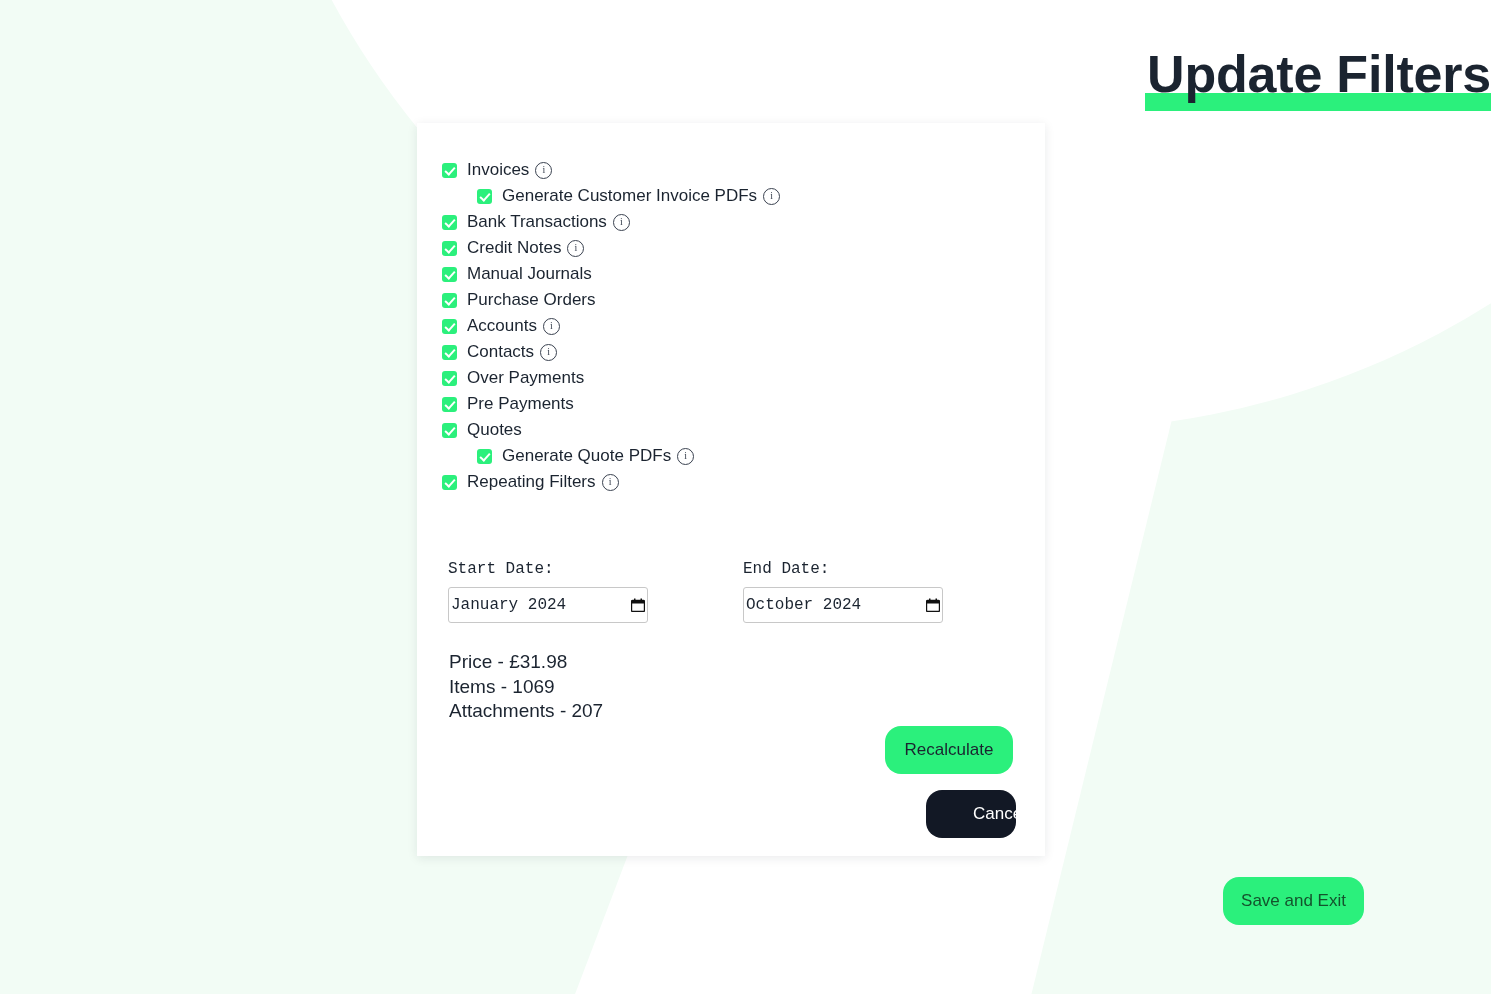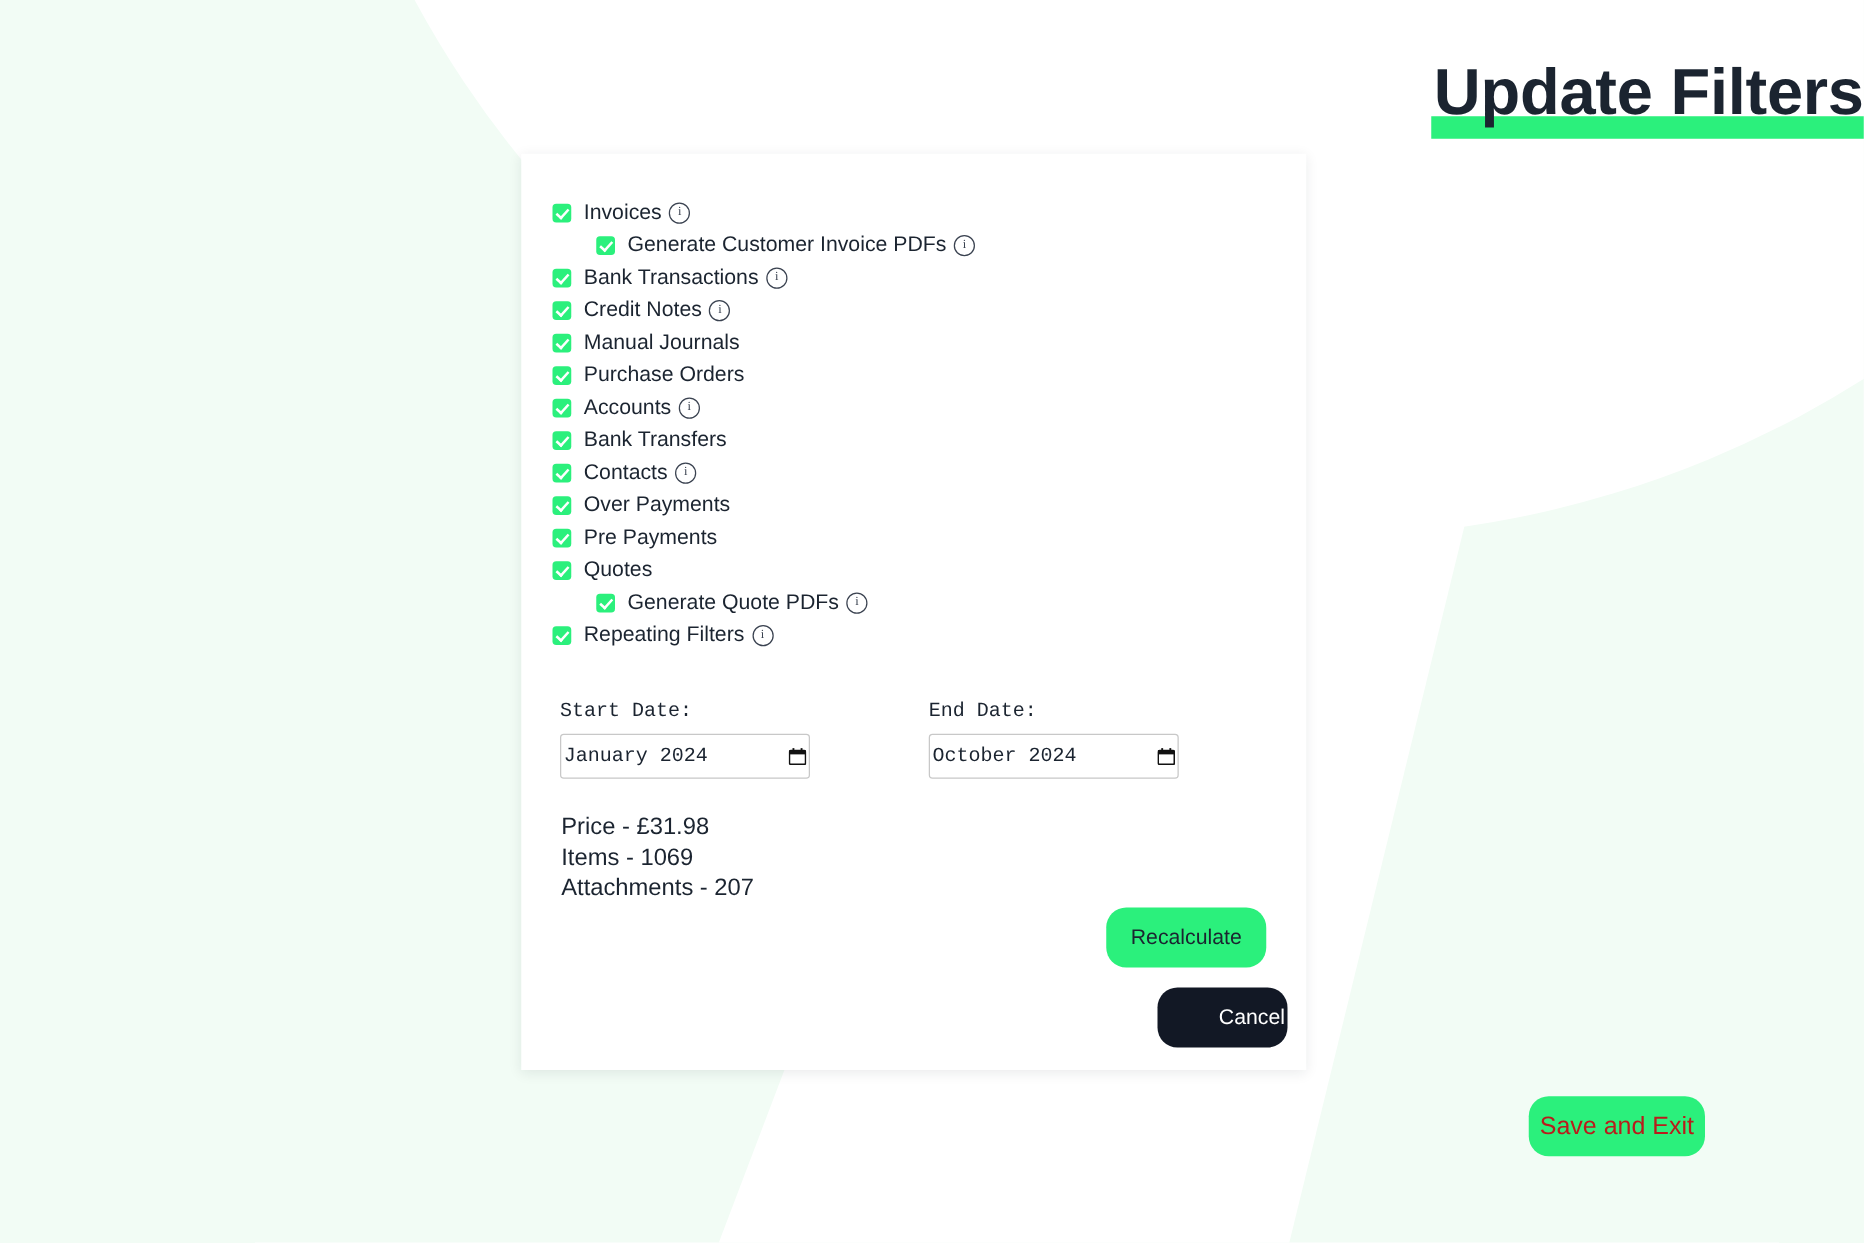--- a/index.html
+++ b/index.html
@@ -217,36 +217,36 @@
     width: 128px;
     height: 48px;
     background: #2bf07c;
     color: #1b2430;
     font-size: 17px;
   }
   #cancel-button {
     position: absolute;
     left: 509px;
     top: 667px;
-    width: 104px;
+    width: 90px;
     height: 48px;
     background: #121825;
     color: #ffffff;
     font-size: 17px;
     padding-left: 47px;
   }
   #save-exit-button {
     position: absolute;
     left: 1223px;
     top: 877px;
     width: 141px;
     height: 48px;
     background: #2bf07c;
-    color: #b91c1c;
-    font-size: 20px;
+    color: #14532d;
+    font-size: 17px;
     z-index: 5;
   }
 </style>
 </head>
 <body>
 
 <div id="bg-layer">
   <div class="bg-circle"></div>
   <div class="bg-wedge"></div>
 </div>
@@ -286,24 +286,20 @@
         <span class="filter-label">Manual Journals</span>
       </div>
       <div class="filter-row">
         <span class="cb"></span>
         <span class="filter-label">Purchase Orders</span>
       </div>
       <div class="filter-row">
         <span class="cb"></span>
         <span class="filter-label">Accounts</span>
         <span class="info-icon"></span>
-      </div>
-      <div class="filter-row">
-        <span class="cb"></span>
-        <span class="filter-label">Bank Transfers</span>
       </div>
       <div class="filter-row">
         <span class="cb"></span>
         <span class="filter-label">Contacts</span>
         <span class="info-icon"></span>
       </div>
       <div class="filter-row">
         <span class="cb"></span>
         <span class="filter-label">Over Payments</span>
       </div>

